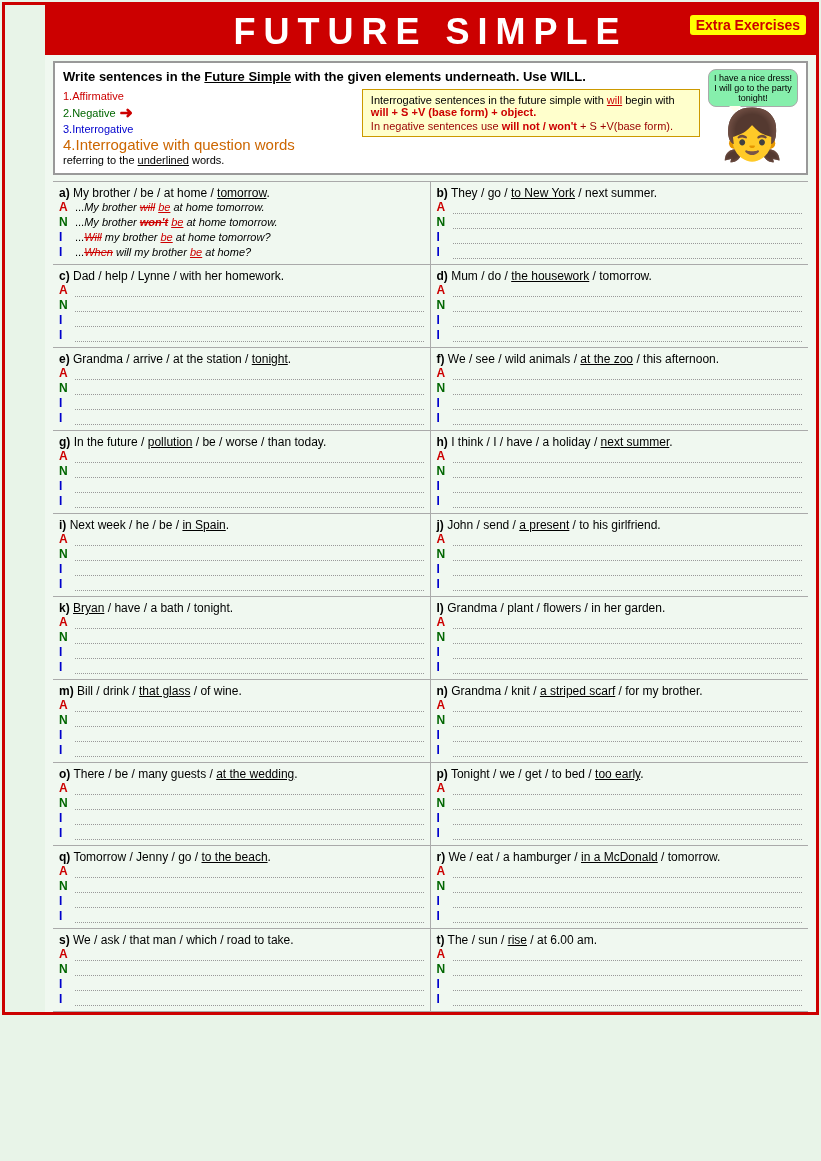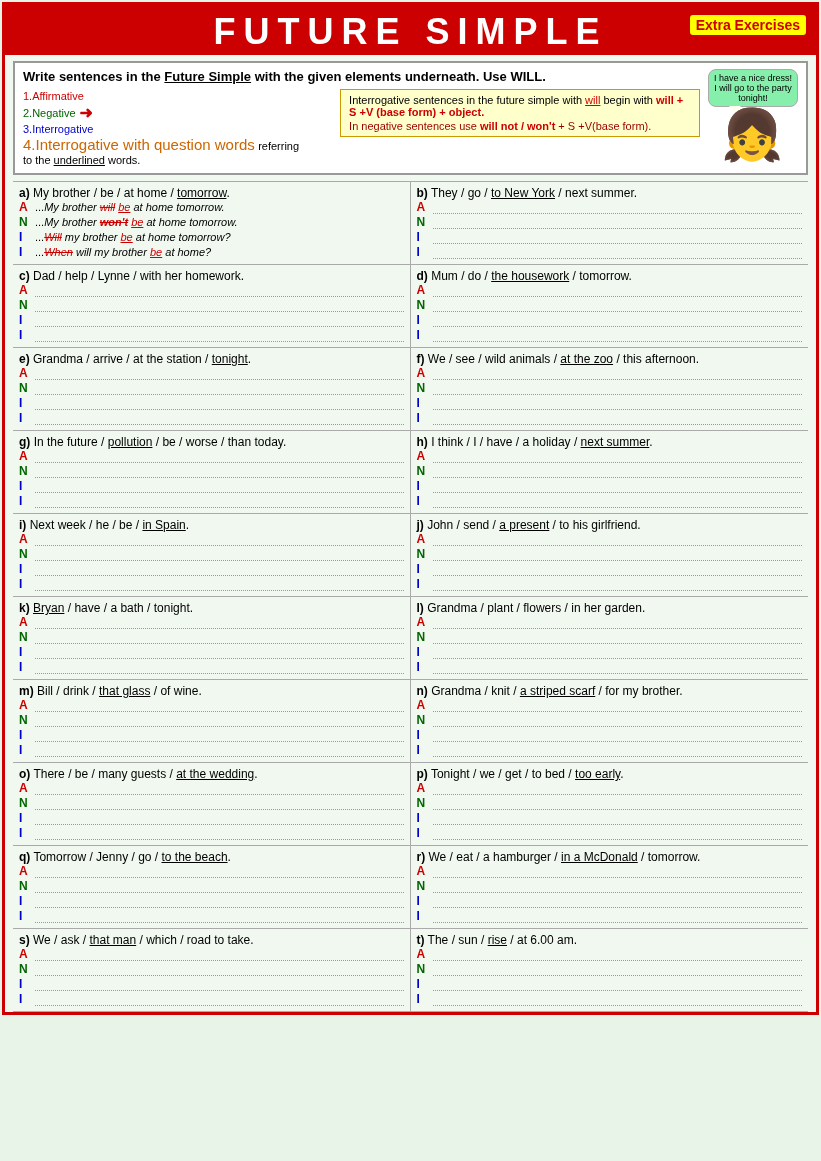--- a/index.html
+++ b/index.html
@@ -37,20 +37,21 @@
       border-radius: 3px;
     }
     .answer-line {
       display: flex;
       align-items: center;
       margin-bottom: 1px;
     }
     .page-border {
       border: 3px solid #cc0000;
       margin: 2px;
+      padding-left: 40px;
     }
     .inner-content {
       background: #f0f8f0;
     }
   </style>
 </head>
 <body>
 
 <div class="page-border">
 <div class="inner-content">
@@ -447,21 +448,21 @@
             <span style="color:#0000cc; font-weight:bold; min-width:14px;">I</span>
             <div style="flex:1; border-bottom:1px dotted #999; height:14px; margin-left:2px;"></div>
           </div>
     <div class="answer-line">
             <span style="color:#0000cc; font-weight:bold; min-width:14px;">I</span>
             <div style="flex:1; border-bottom:1px dotted #999; height:14px; margin-left:2px;"></div>
           </div>
   </div>
 
   <div style="padding: 4px 6px; border-right: 1px solid #aaa; border-bottom: 1px solid #aaa;">
-    <div><span style="font-weight:bold;">s)</span> We / ask / <span style="text-decoration:underline;">that man</span> / which / road to take.</div>
+    <div><span style="font-weight:bold;">s)</span> We / ask / <span style="">that man</span> / which / road to take.</div>
     <div class="answer-line">
             <span style="color:#cc0000; font-weight:bold; min-width:14px;">A</span>
             <div style="flex:1; border-bottom:1px dotted #999; height:14px; margin-left:2px;"></div>
           </div>
     <div class="answer-line">
             <span style="color:#006600; font-weight:bold; min-width:14px;">N</span>
             <div style="flex:1; border-bottom:1px dotted #999; height:14px; margin-left:2px;"></div>
           </div>
     <div class="answer-line">
             <span style="color:#0000cc; font-weight:bold; min-width:14px;">I</span>

